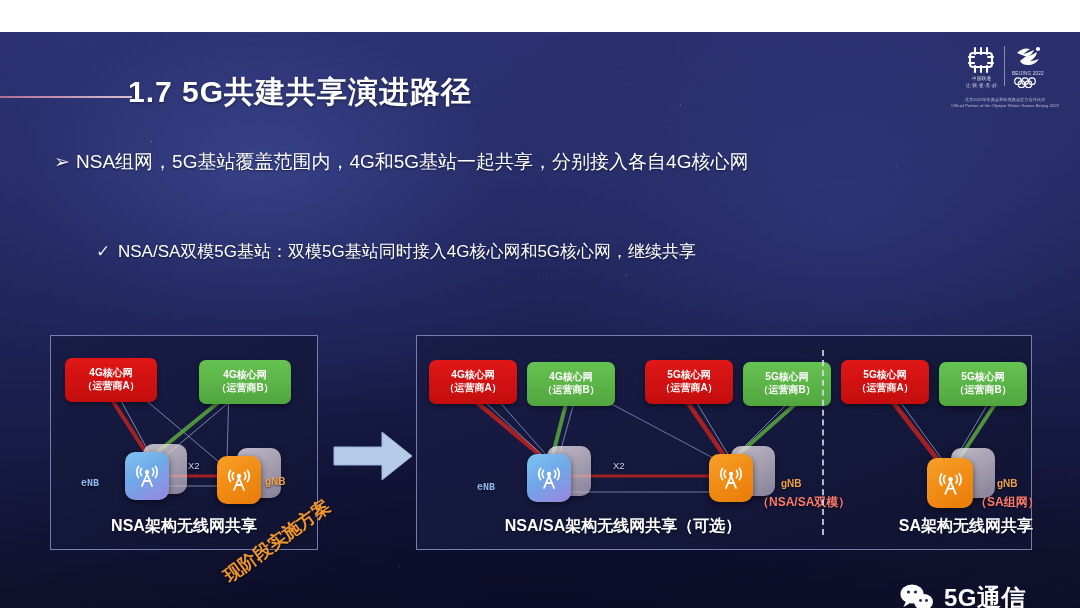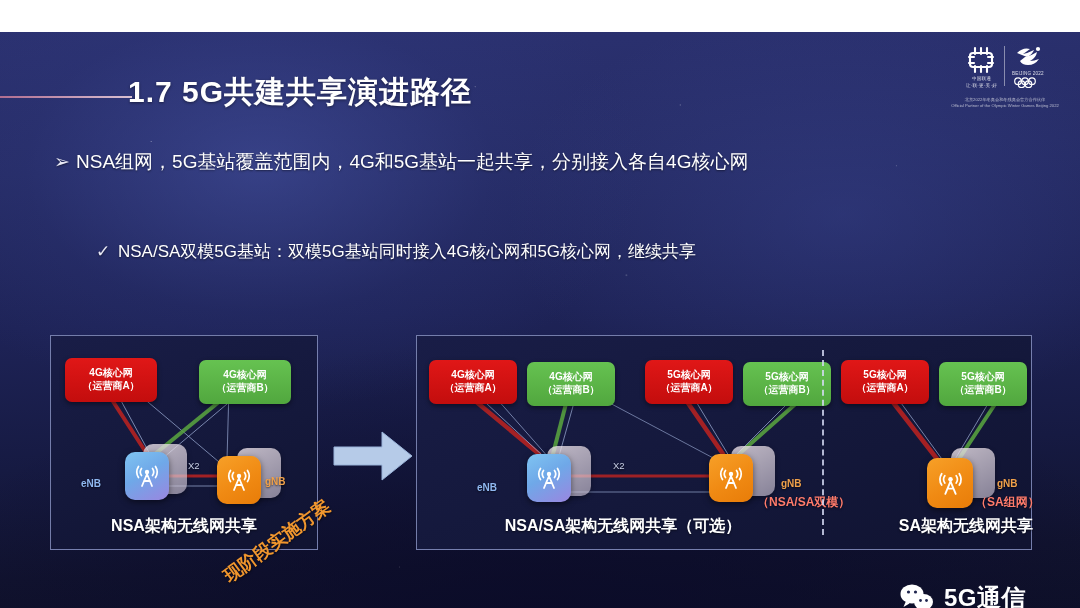--- a/index.html
+++ b/index.html
@@ -130,21 +130,21 @@
     background: linear-gradient(150deg, rgba(235,225,232,.80), rgba(205,195,210,.62));
     box-shadow: 0 2px 5px rgba(0,0,0,.35);
   }
   .bs-enb { background: linear-gradient(150deg,#7fc4f2 0%,#6fa8e8 45%,#9a86e0 100%); }
   .bs-gnb { background: linear-gradient(150deg,#f7a028 0%,#f08a13 55%,#e87c08 100%); }
 
   .node-label {
     position: absolute; font-size: 10px; font-weight: bold;
     text-shadow: 0 1px 2px rgba(0,0,0,.6); white-space: nowrap;
   }
-  .lbl-enb { color: #8fb8f0; }
+  .lbl-enb { color: #8fb8f0; font-family: Liberation Mono, monospace; }
   .lbl-gnb { color: #f0a14a; }
   .lbl-mode { color: #ff7b6b; font-size: 12px; }
   .lbl-x2 { color: #c8cfe6; font-size: 9.5px; font-weight: normal; }
 
   .panel-caption {
     position: absolute; color: #ffffff; font-weight: bold;
     font-size: 16px; white-space: nowrap;
     text-shadow: 0 1px 2px rgba(0,0,0,.55);
   }
 

